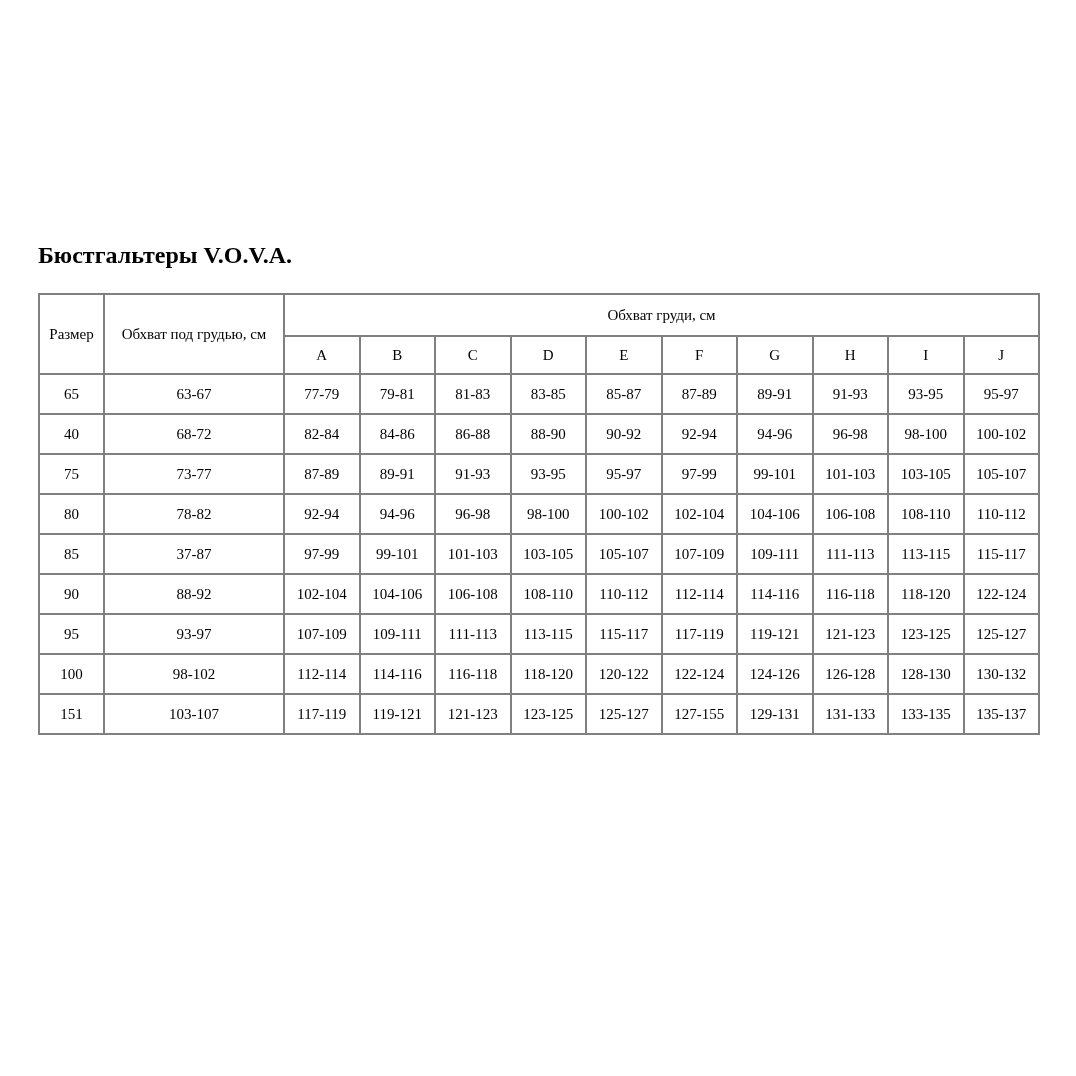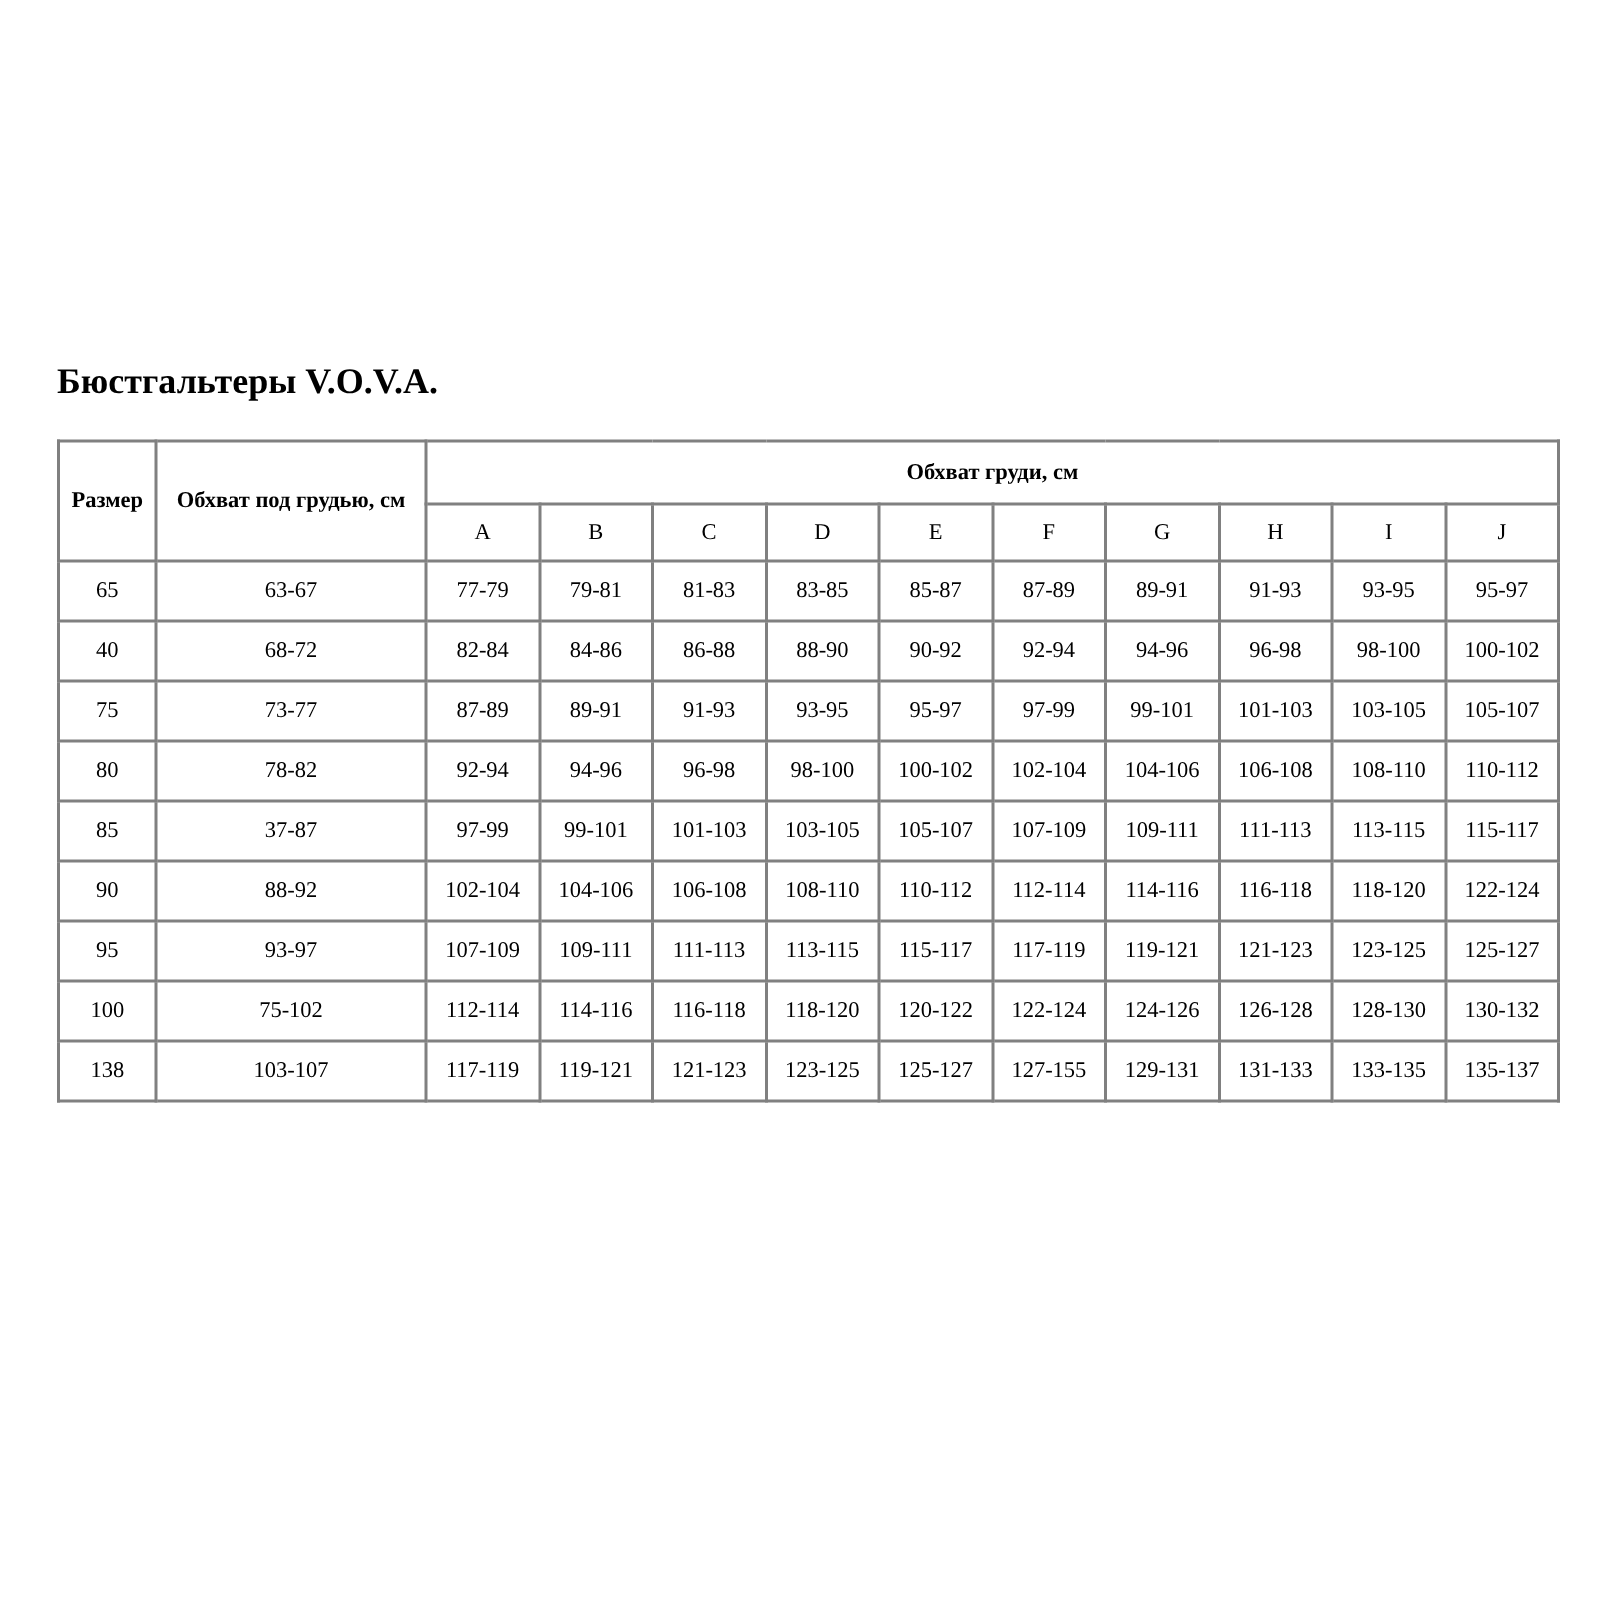--- a/index.html
+++ b/index.html
@@ -38,21 +38,21 @@
   .size-table td {
     border: 2px solid #808080;
     text-align: center;
     vertical-align: middle;
     font-size: 15px;
     font-weight: normal;
     padding: 0;
     overflow: hidden;
     white-space: nowrap;
   }
-  .size-table thead tr.bust-row th { height: 40px; font-weight: bold; }
+  .size-table thead tr.bust-row th { height: 40px; }
   .size-table thead tr.cup-row th  { height: 36px; }
   .size-table tbody tr td          { height: 38px; }
 </style>
 </head>
 <body>
 
 <div class="page">
 
   <h2 class="title">Бюстгальтеры V.O.V.A.</h2>
 
@@ -184,34 +184,34 @@
           <td>113-115</td>
           <td>115-117</td>
           <td>117-119</td>
           <td>119-121</td>
           <td>121-123</td>
           <td>123-125</td>
           <td>125-127</td>
         </tr>
         <tr>
           <td>100</td>
-          <td>75-102</td>
+          <td>98-102</td>
           <td>112-114</td>
           <td>114-116</td>
           <td>116-118</td>
           <td>118-120</td>
           <td>120-122</td>
           <td>122-124</td>
           <td>124-126</td>
           <td>126-128</td>
           <td>128-130</td>
           <td>130-132</td>
         </tr>
         <tr>
-          <td>138</td>
+          <td>151</td>
           <td>103-107</td>
           <td>117-119</td>
           <td>119-121</td>
           <td>121-123</td>
           <td>123-125</td>
           <td>125-127</td>
           <td>127-155</td>
           <td>129-131</td>
           <td>131-133</td>
           <td>133-135</td>

